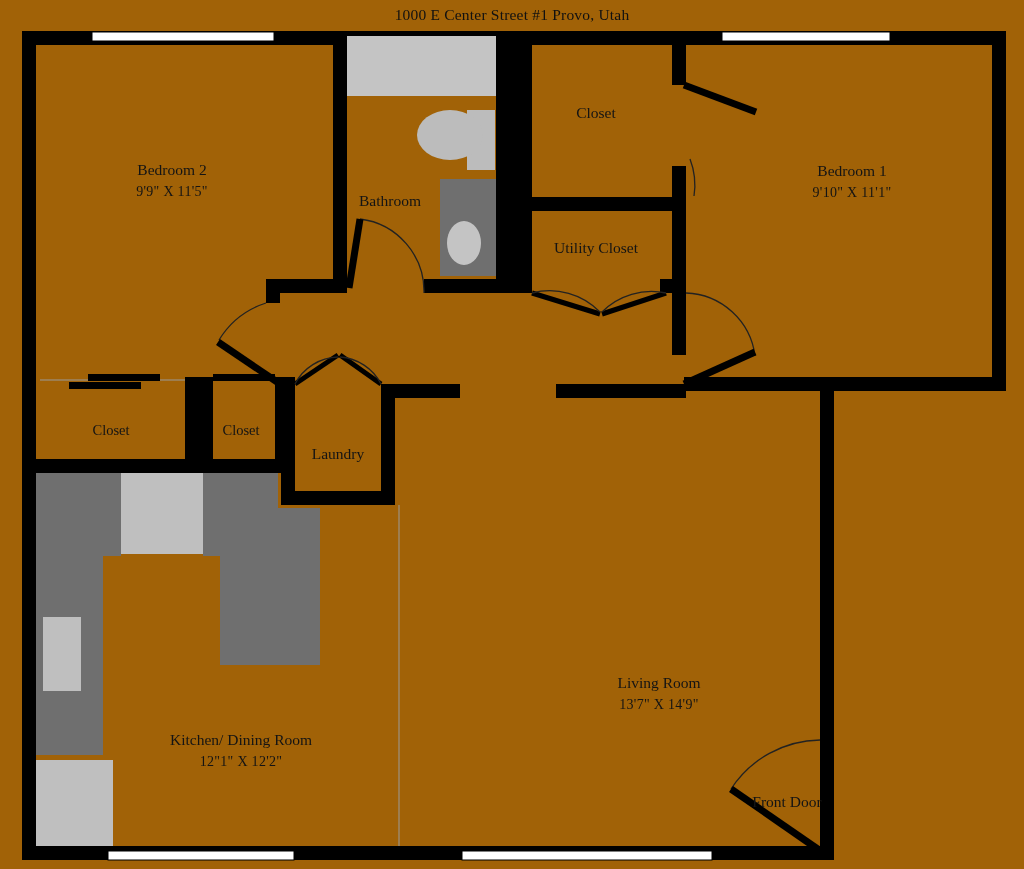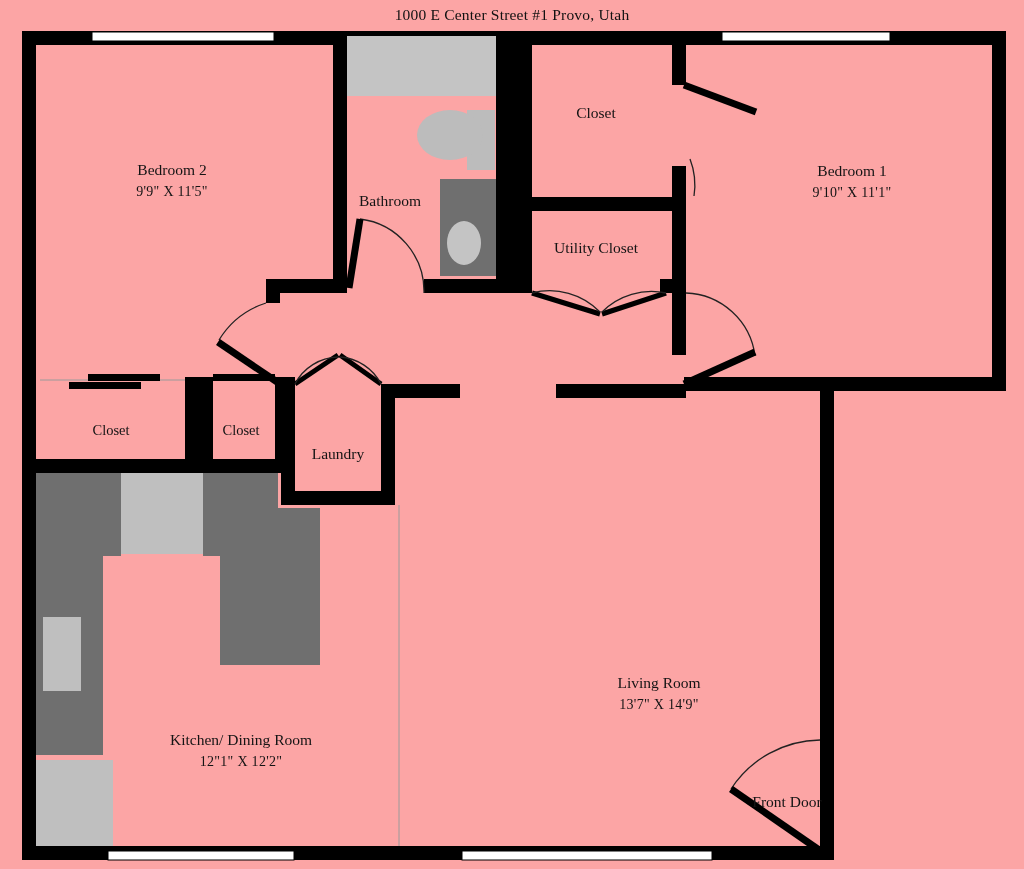--- a/index.html
+++ b/index.html
@@ -10,21 +10,21 @@
   body {
     width: 1024px;
     height: 869px;
     font-family: "Liberation Serif", "DejaVu Serif", serif;
     overflow: hidden;
   }
   #plan-root {
     position: relative;
     width: 1024px;
     height: 869px;
-    background: #fca5a5;
+    background: #a16207;
     text-decoration: underline;
   }
   #plan-title {
     position: absolute;
     top: 6px;
     left: 0;
     width: 1024px;
     text-align: center;
     font-family: "Liberation Serif", "DejaVu Serif", serif;
     font-size: 15.5px;

